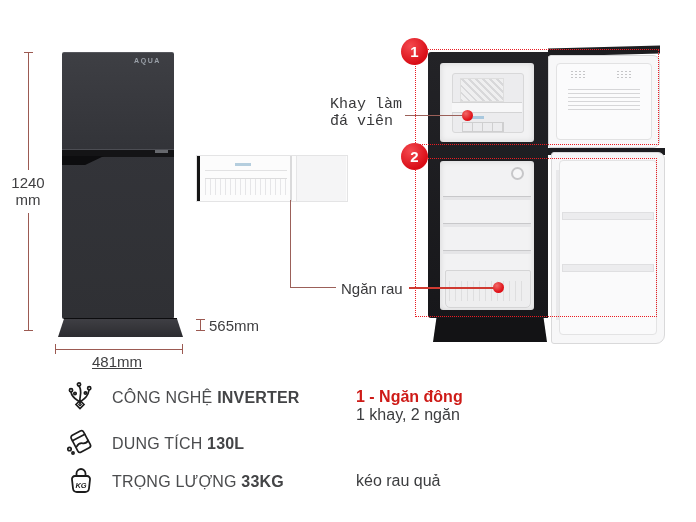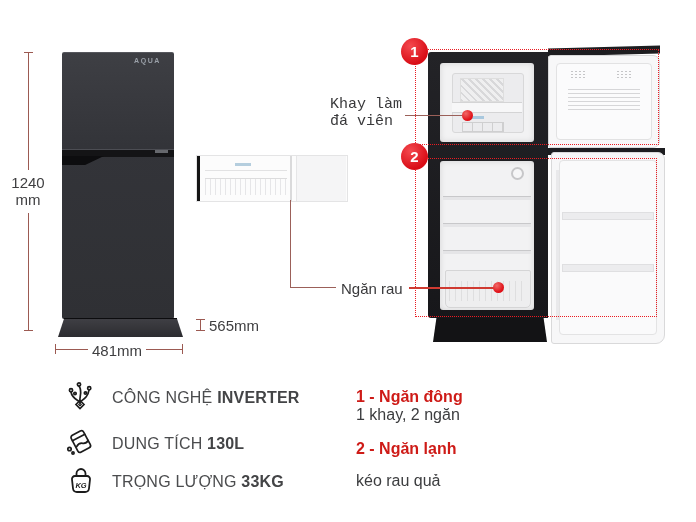--- a/index.html
+++ b/index.html
@@ -103,21 +103,21 @@
   <div class="abs dim-text" style="left:6px;top:174px;width:44px;text-align:center;line-height:17px;">
     <div>1240</div>
     <div>mm</div>
   </div>
   <div class="abs dim" style="left:28px;top:213px;width:1px;height:117px;"></div>
   <div class="abs dim" style="left:24px;top:330px;width:9px;height:1px;"></div>
 
   <div class="abs dim" style="left:55px;top:344px;width:1px;height:10px;"></div>
   <div class="abs dim" style="left:55px;top:349px;width:127px;height:1px;"></div>
   <div class="abs dim" style="left:182px;top:344px;width:1px;height:10px;"></div>
-  <div class="abs dim-text bgwhite" style="left:88px;top:342px;">481mm</div>
+  <div class="abs dim-text bgwhite" style="left:88px;top:353px;text-decoration:underline;">481mm</div>
 
   <div class="abs dim" style="left:196px;top:319px;width:9px;height:1px;"></div>
   <div class="abs dim" style="left:200px;top:319px;width:1px;height:12px;"></div>
   <div class="abs dim" style="left:196px;top:330px;width:9px;height:1px;"></div>
   <div class="abs dim-text" style="left:209px;top:317px;">565mm</div>
 
   <div class="abs mid-img">
     <div class="abs mid-black"></div>
     <div class="abs mid-hline"></div>
     <div class="abs mid-hatch"></div>
@@ -215,16 +215,15 @@
       <path d="M10 13 h12 a3 3 0 0 1 3 3.5 l-1 9 a4 4 0 0 1 -4 3.5 h-8 a4 4 0 0 1 -4 -3.5 l-1 -9 a3 3 0 0 1 3 -3.5 Z"></path>
       <text x="16" y="24.5" text-anchor="middle" font-size="7.5" font-weight="bold" font-family="Liberation Sans, sans-serif" fill="#1c1c1c" stroke="none">KG</text>
     </svg>
   </div>
   <div class="abs feat-text" style="left:112px;top:473px;">
     <span>TRỌNG LƯỢNG </span><b>33KG</b>
   </div>
 
   <div class="abs spec-h" style="left:356px;top:388px;">1 - Ngăn đông</div>
   <div class="abs spec-l" style="left:356px;top:406px;">1 khay, 2 ngăn</div>
-  <div class="abs spec-h" style="left:356px;top:440px;">2 - Ngăn lạnh</div>
   <div class="abs spec-l" style="left:356px;top:472px;">kéo rau quả</div>
 
 </div>
 
 </body></html>

